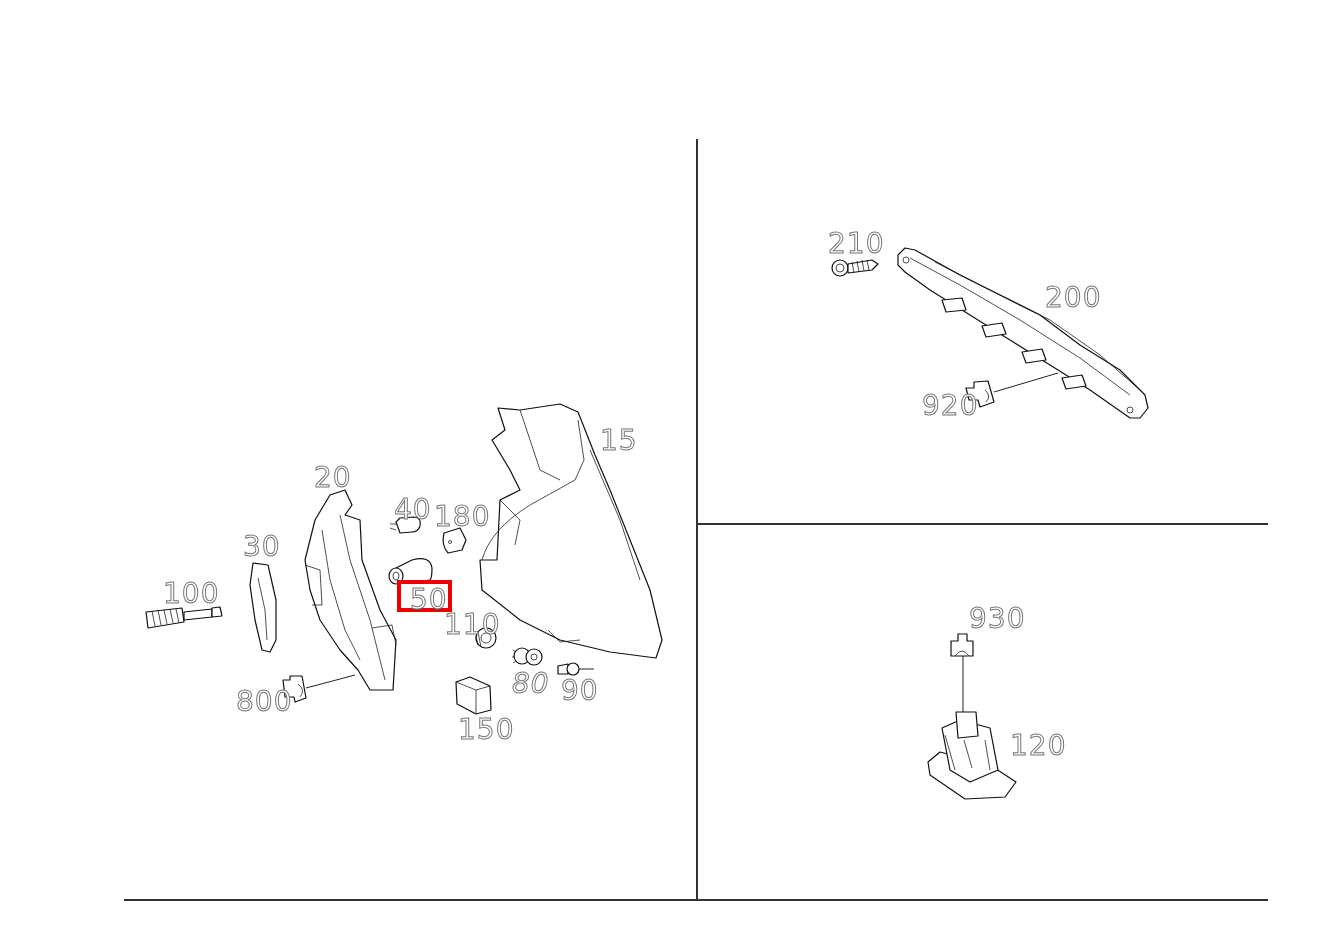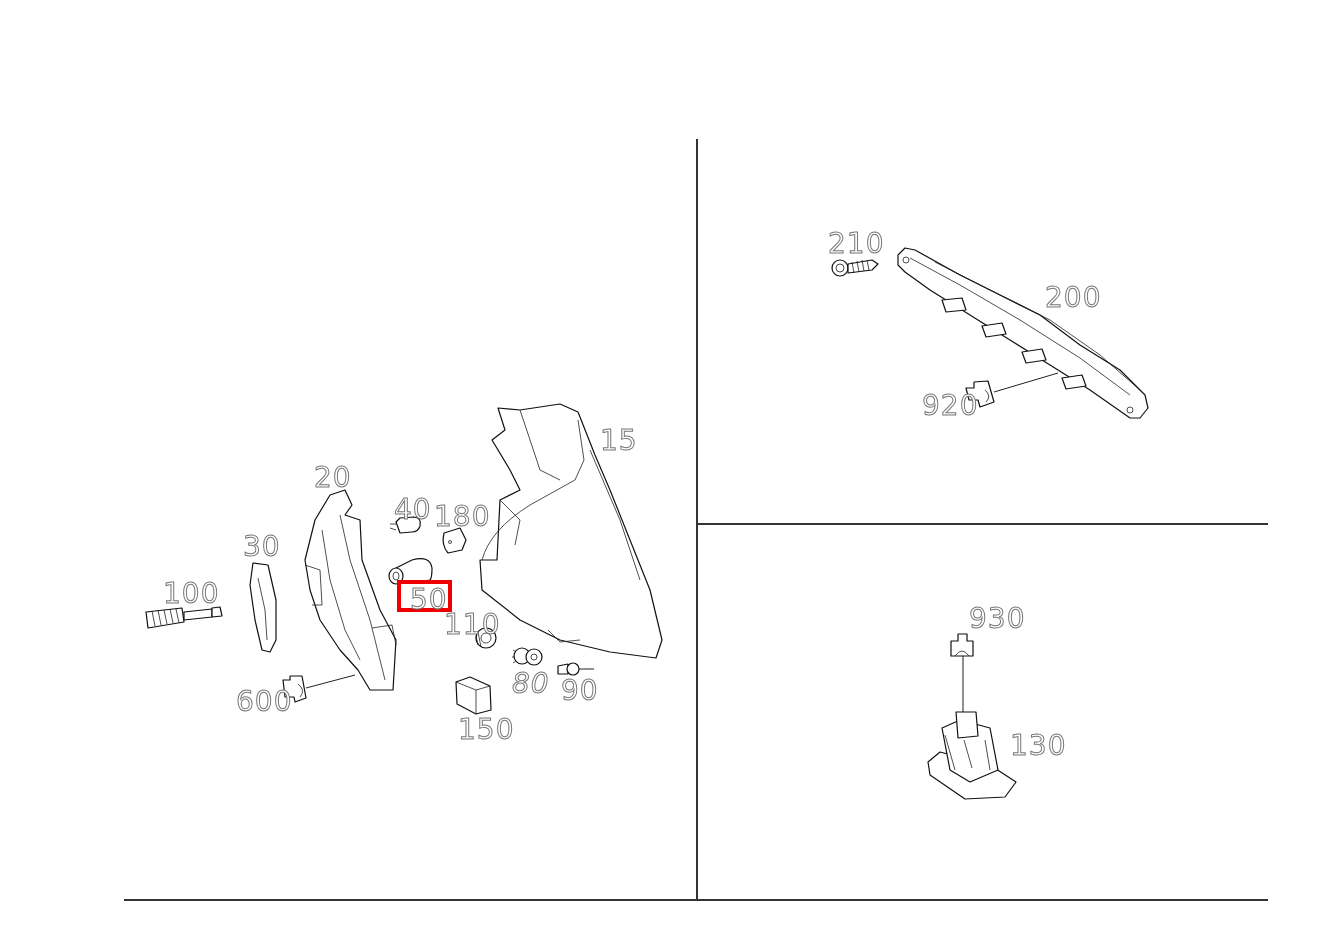--- a/index.html
+++ b/index.html
@@ -150,21 +150,21 @@
 <div class="callout" style="left:394px; top:496px;">40</div>
 <div class="callout" style="left:434px; top:503px;">180</div>
 <div class="callout" style="left:163px; top:580px;">100</div>
 
 <div class="highlight-box" style="left:397px; top:580px; width:55px; height:32px;"></div>
 <div class="callout" style="left:410px; top:586px;">50</div>
 
 <div class="callout" style="left:444px; top:611px;">110</div>
 <div class="callout" style="left:512px; top:670px;font-style:italic;">80</div>
 <div class="callout" style="left:561px; top:677px;">90</div>
-<div class="callout" style="left:236px; top:688px;">600</div>
+<div class="callout" style="left:236px; top:688px;">800</div>
 <div class="callout" style="left:458px; top:716px;">150</div>
 
 <div class="callout" style="left:828px; top:230px;">210</div>
 <div class="callout" style="left:1045px; top:284px;">200</div>
 <div class="callout" style="left:922px; top:392px;">920</div>
 
 <div class="callout" style="left:947px; top:605px;margin-left:22px;">930</div>
-<div class="callout" style="left:1010px; top:732px;">130</div>
+<div class="callout" style="left:1010px; top:732px;">120</div>
 
 </body></html>

